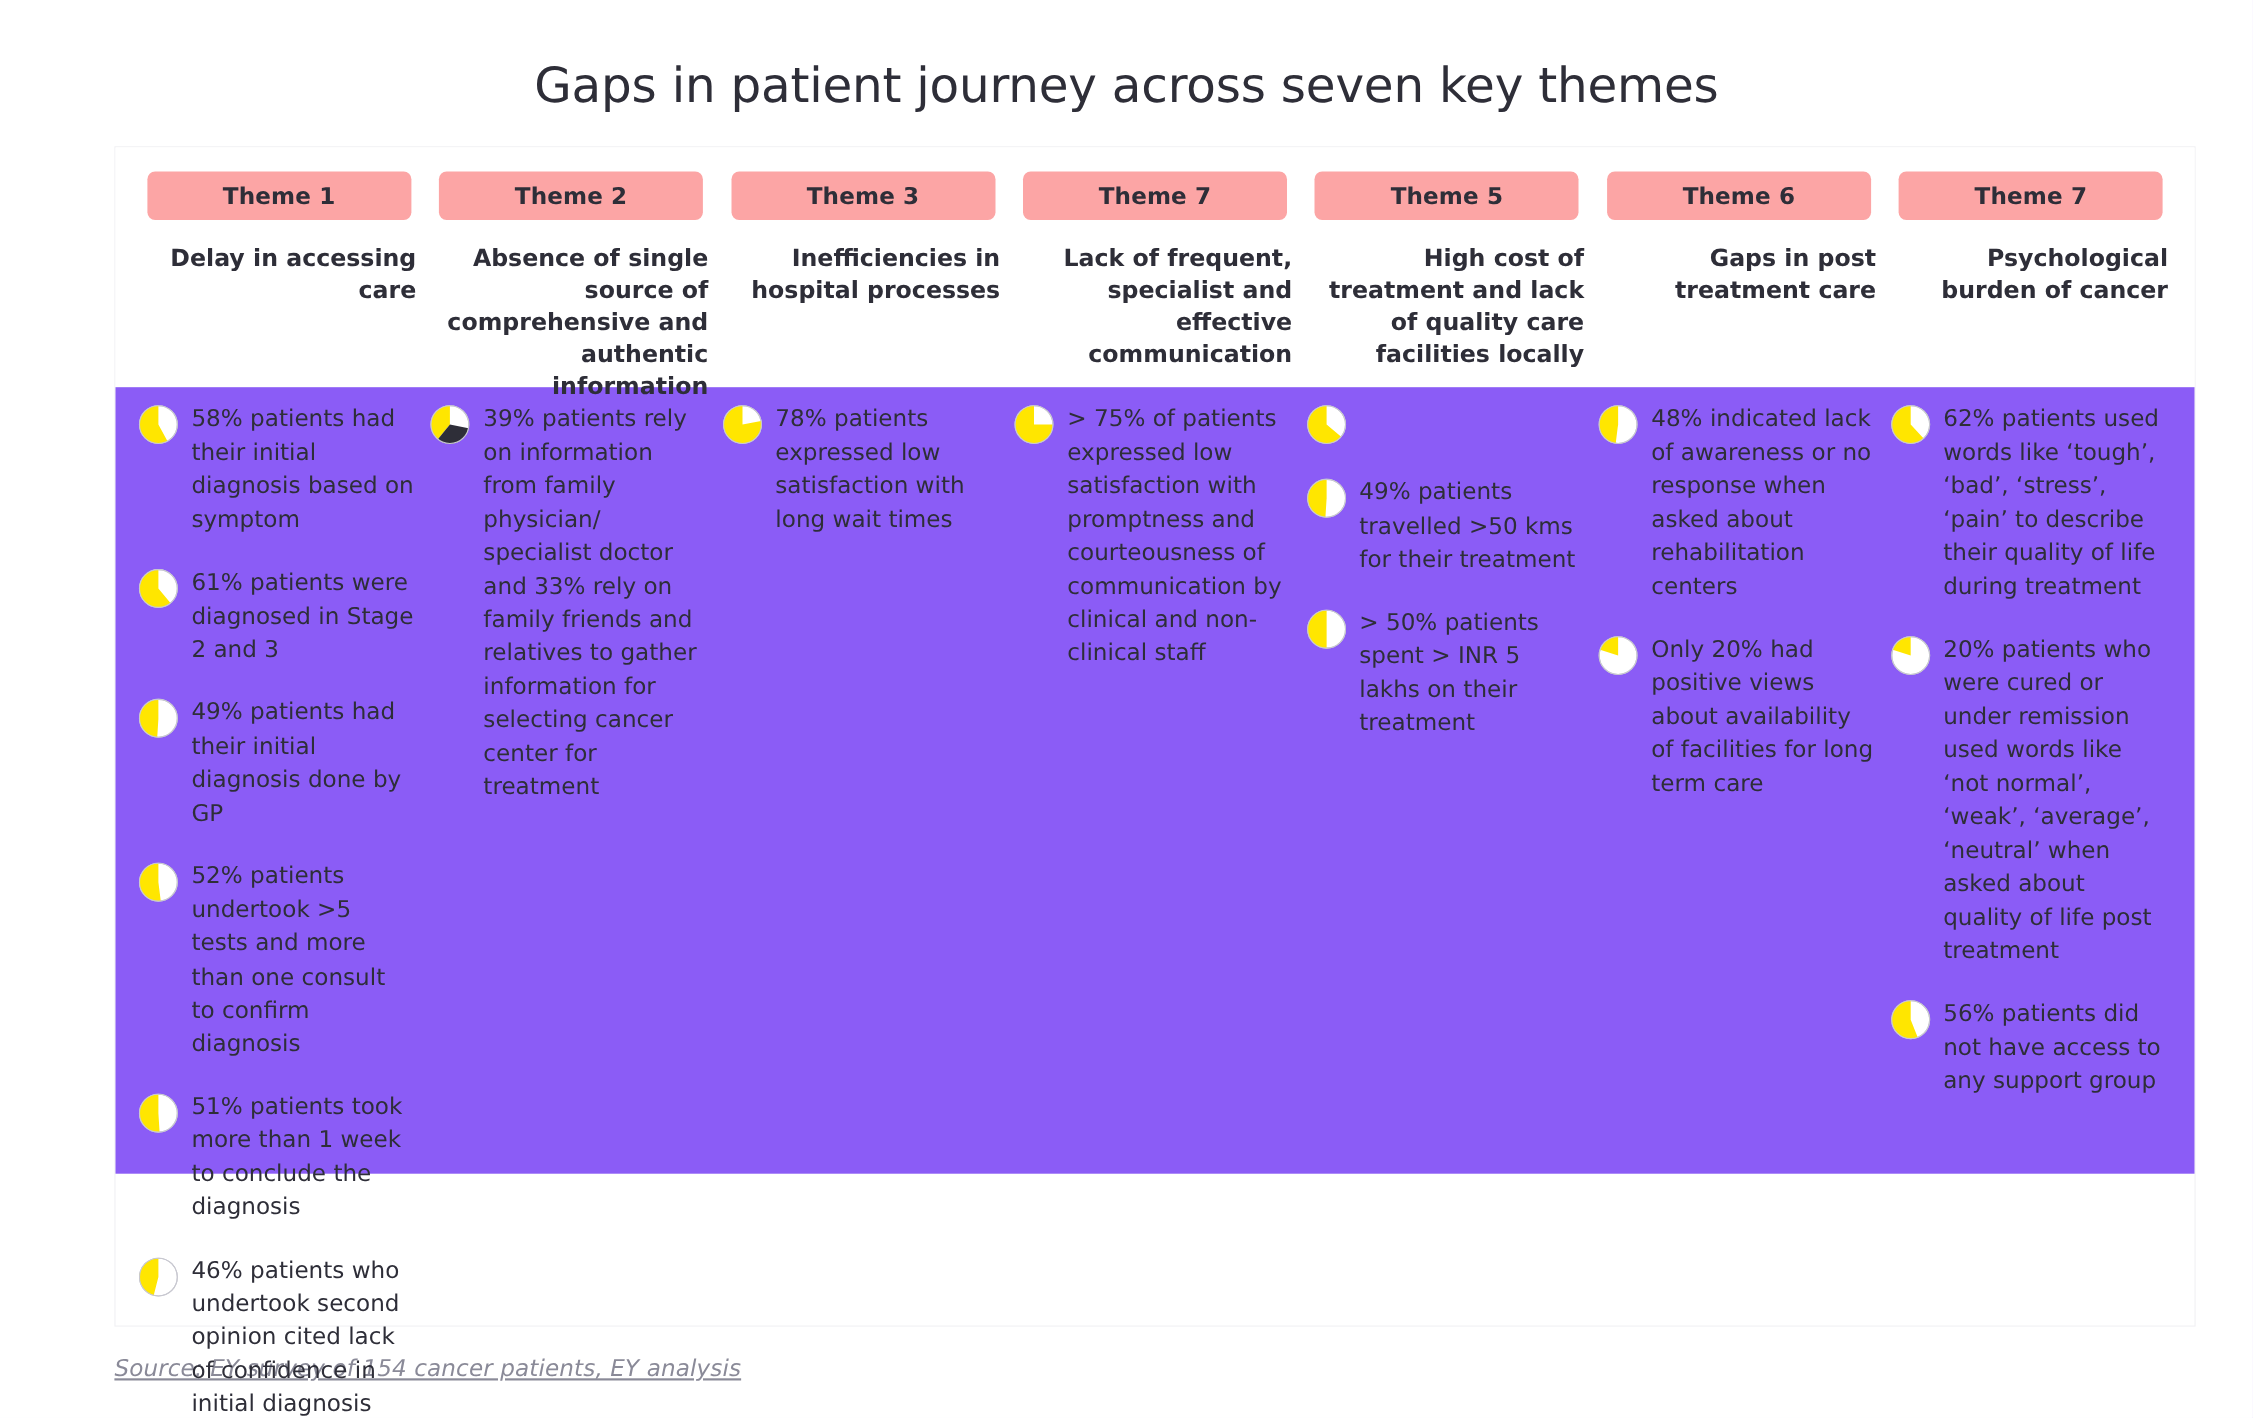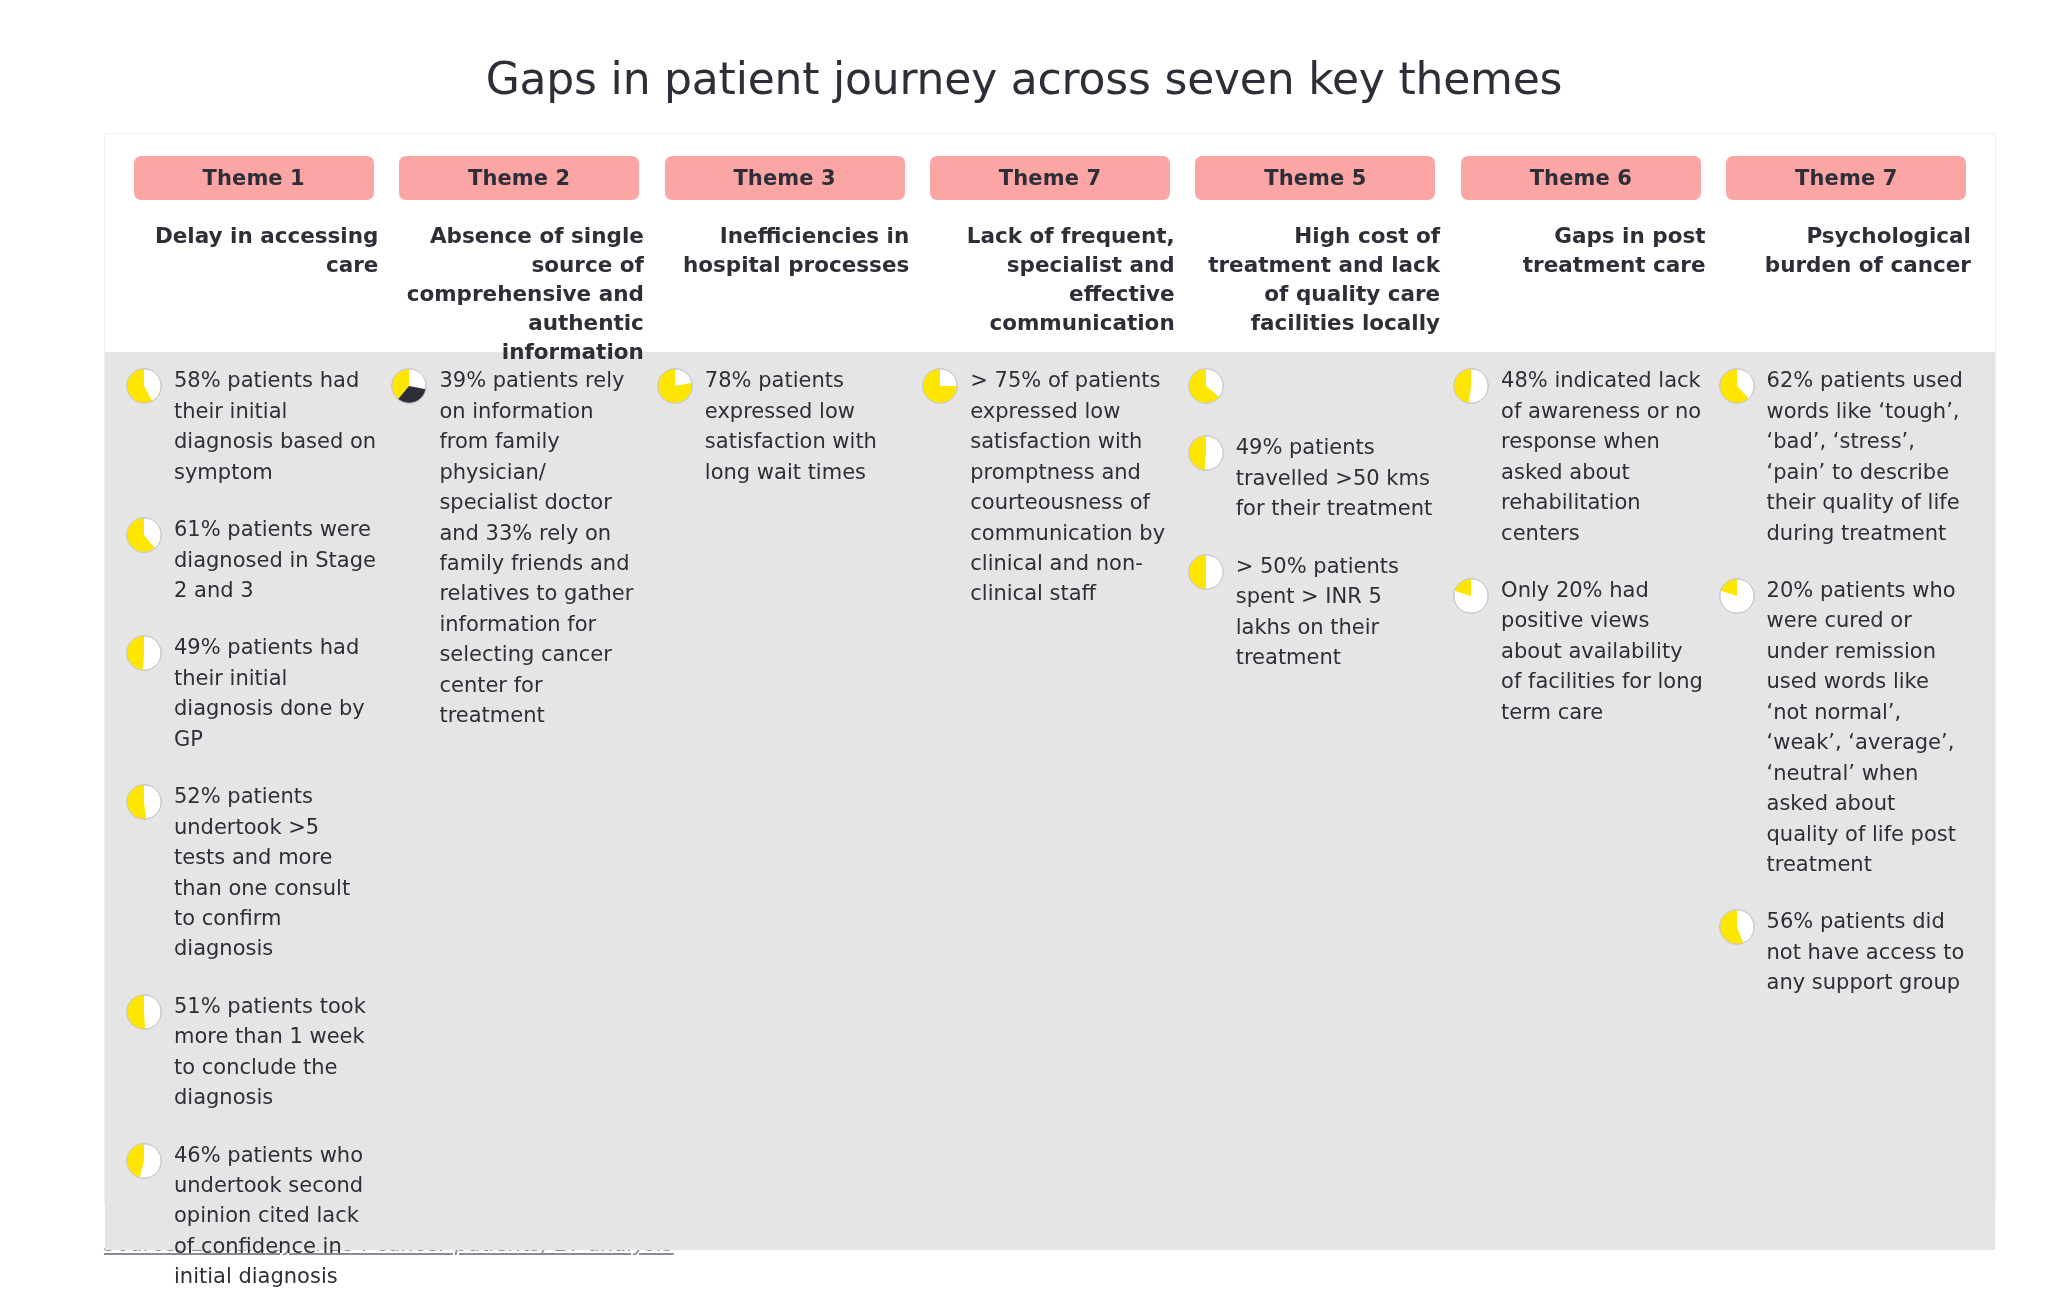--- a/index.html
+++ b/index.html
@@ -41,24 +41,24 @@
   }
   .head-band {
     display: flex;
     background: #ffffff;
     padding: 22px 16px 0 16px;
     box-sizing: border-box;
     height: 218px;
   }
   .body-band {
     display: flex;
-    background: #e5e5e5;
+    background: #8b5cf6;
     padding: 12px 16px 18px 16px;
     box-sizing: border-box;
-    height: 898px;
+    height: 715px;
   }
   .col-head {
     flex: 1 1 0;
     min-width: 0;
     padding: 0 8px;
     box-sizing: border-box;
     display: flex;
     flex-direction: column;
     align-items: center;
   }

